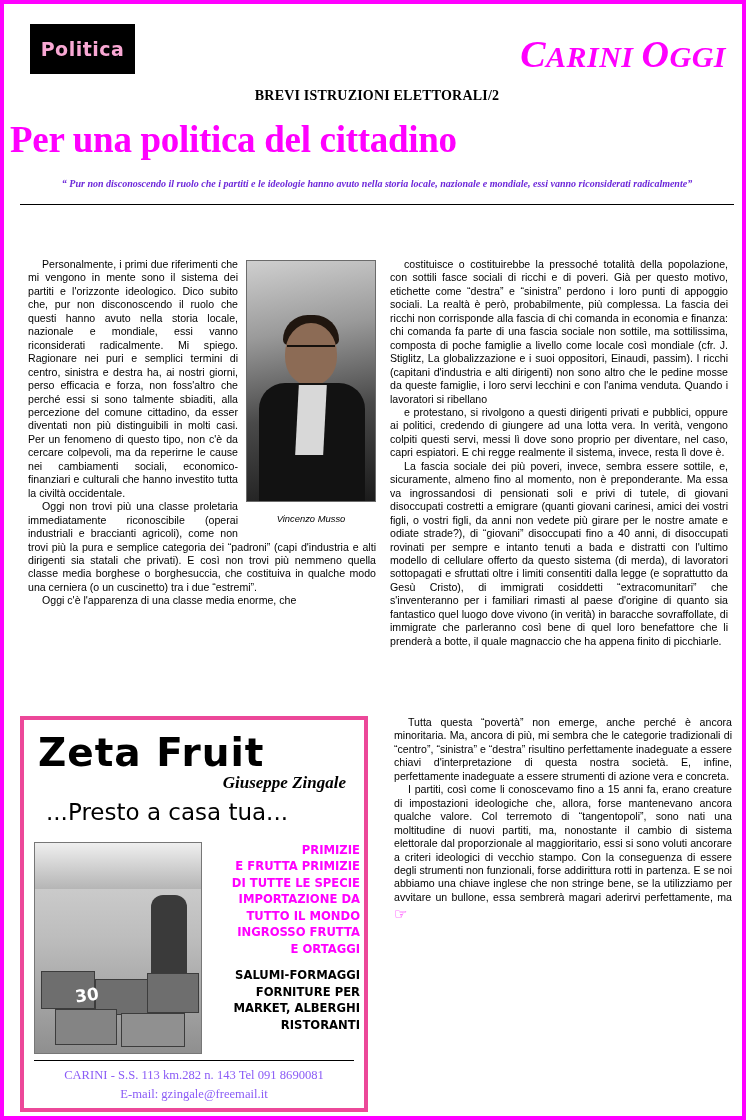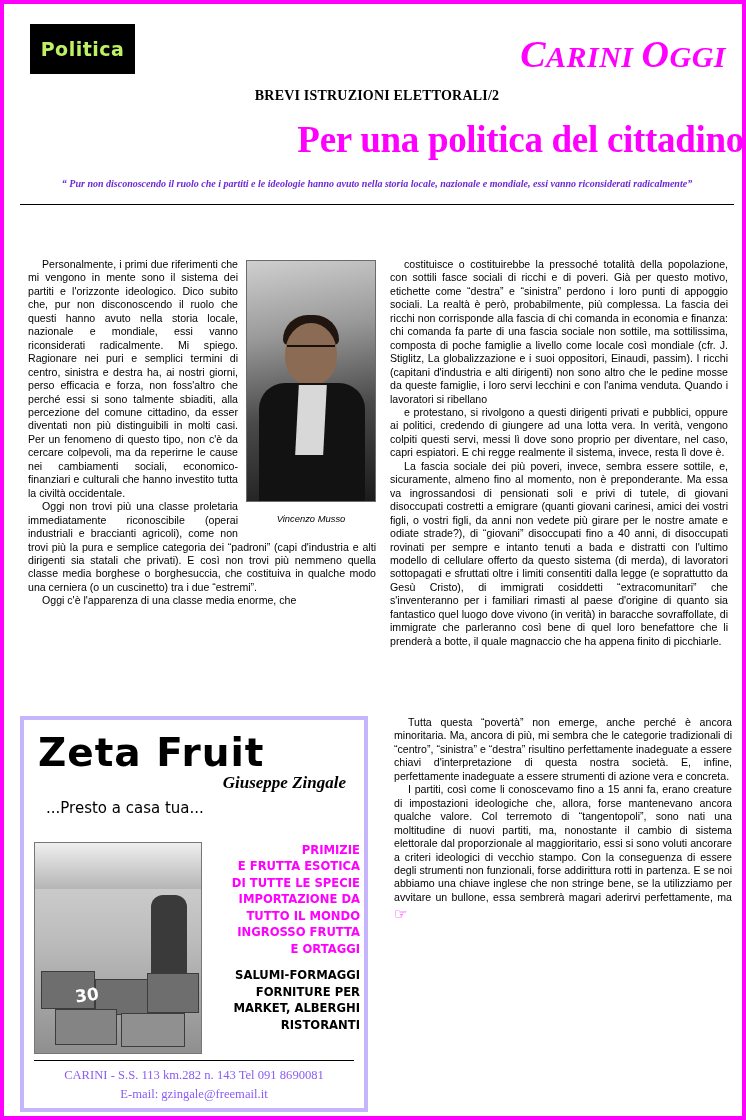--- a/index.html
+++ b/index.html
@@ -33,21 +33,21 @@
   
   .masthead {
     position: relative;
     height: 66px;
   }
   .politica-box {
     position: absolute;
     left: 20px; top: 14px;
     width: 105px; height: 50px;
     background: #000000;
-    color: #bef264;
+    color: #f9a8d4;
     display: flex;
     align-items: center;
     justify-content: center;
     font-family: "DejaVu Sans", sans-serif;
     font-weight: bold;
     font-size: 19px;
     letter-spacing: 0.5px;
   }
   .brand {
     position: absolute;
@@ -65,21 +65,21 @@
   .kicker {
     text-align: center;
     font-family: "Liberation Serif", serif;
     font-weight: bold;
     font-size: 14px;
     color: #000000;
     margin-top: 12px;
     letter-spacing: 0.2px;
   }
   .headline {
-    text-align: right;
+    text-align: left;
     font-family: "Liberation Serif", serif;
     font-weight: bold;
     font-size: 37px;
     color: #ff00ff;
     margin-top: 14px;
     letter-spacing: -0.3px;
   }
   .standfirst {
     text-align: center;
     font-family: "Liberation Serif", serif;
@@ -171,21 +171,21 @@
     padding-top: 11px;
   }
 
   
   .advert {
     position: absolute;
     left: 10px;
     top: 706px;
     width: 348px;
     height: 396px;
-    border: 4px solid #c4b5fd;
+    border: 4px solid #ec4899;
     background: #ffffff;
     box-sizing: border-box;
   }
   .advert-inner {
     position: absolute;
     left: 4px; top: 4px;
     width: 332px; height: 380px;
   }
   .zeta {
     font-family: "DejaVu Sans", sans-serif;
@@ -198,21 +198,21 @@
   .zingale {
     font-family: "Liberation Serif", serif;
     font-style: italic;
     font-weight: bold;
     font-size: 17px;
     text-align: right;
     margin: -2px 14px 0 0;
   }
   .presto {
     font-family: "DejaVu Sans", sans-serif;
-    font-size: 15px;
+    font-size: 23px;
     margin: 6px 0 0 18px;
     color: #000000;
   }
   .ad-cols {
     position: absolute;
     left: 6px; top: 118px;
     width: 322px;
   }
   .ad-photo {
     position: absolute;
@@ -348,21 +348,21 @@
           <div class="crate c1"></div>
           <div class="crate c2"></div>
           <div class="crate c3"></div>
           <div class="crate c4"></div>
           <div class="crate c5"></div>
           <div class="price">30</div>
         </div>
 
         <div class="ad-text">
           <div>PRIMIZIE</div>
-          <div>E FRUTTA ESOTICA</div>
+          <div>E FRUTTA PRIMIZIE</div>
           <div>DI TUTTE LE SPECIE</div>
           <div>IMPORTAZIONE DA</div>
           <div>TUTTO IL MONDO</div>
           <div>INGROSSO FRUTTA</div>
           <div>E ORTAGGI</div>
           <div style="height:10px"></div>
           <div class="blk">SALUMI-FORMAGGI</div>
           <div class="blk">FORNITURE PER</div>
           <div class="blk">MARKET, ALBERGHI</div>
           <div class="blk">RISTORANTI</div>

